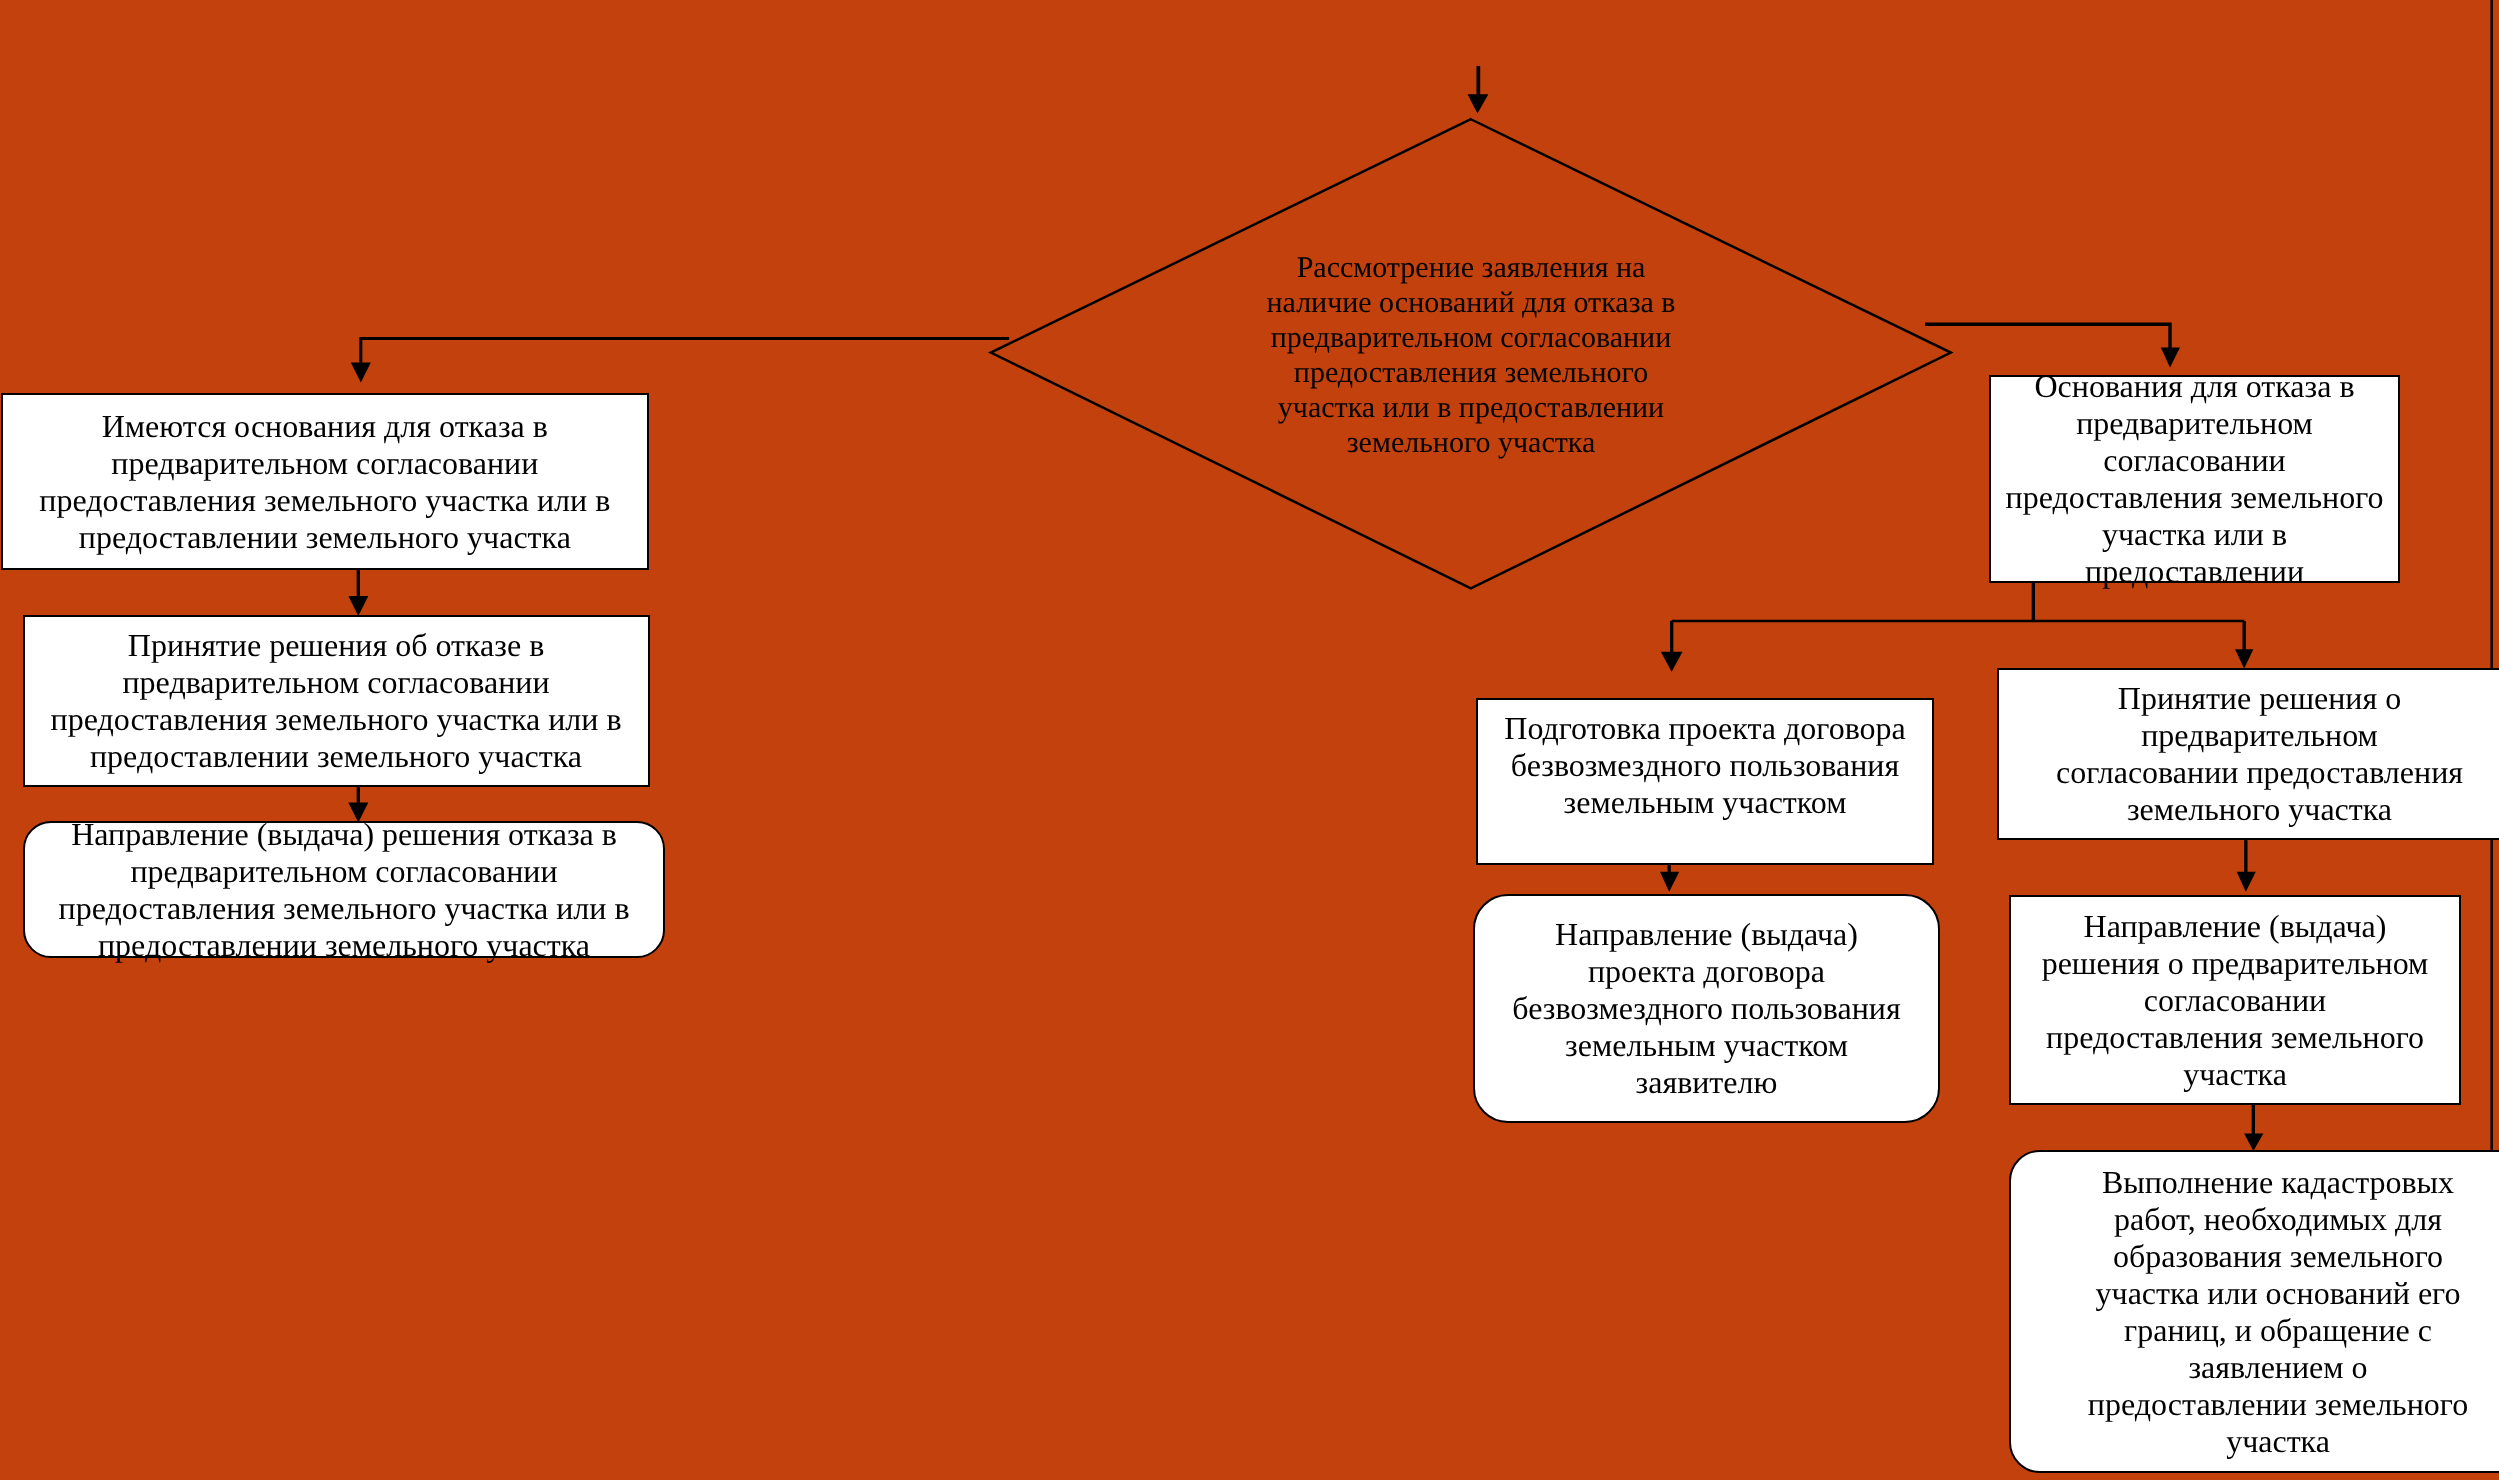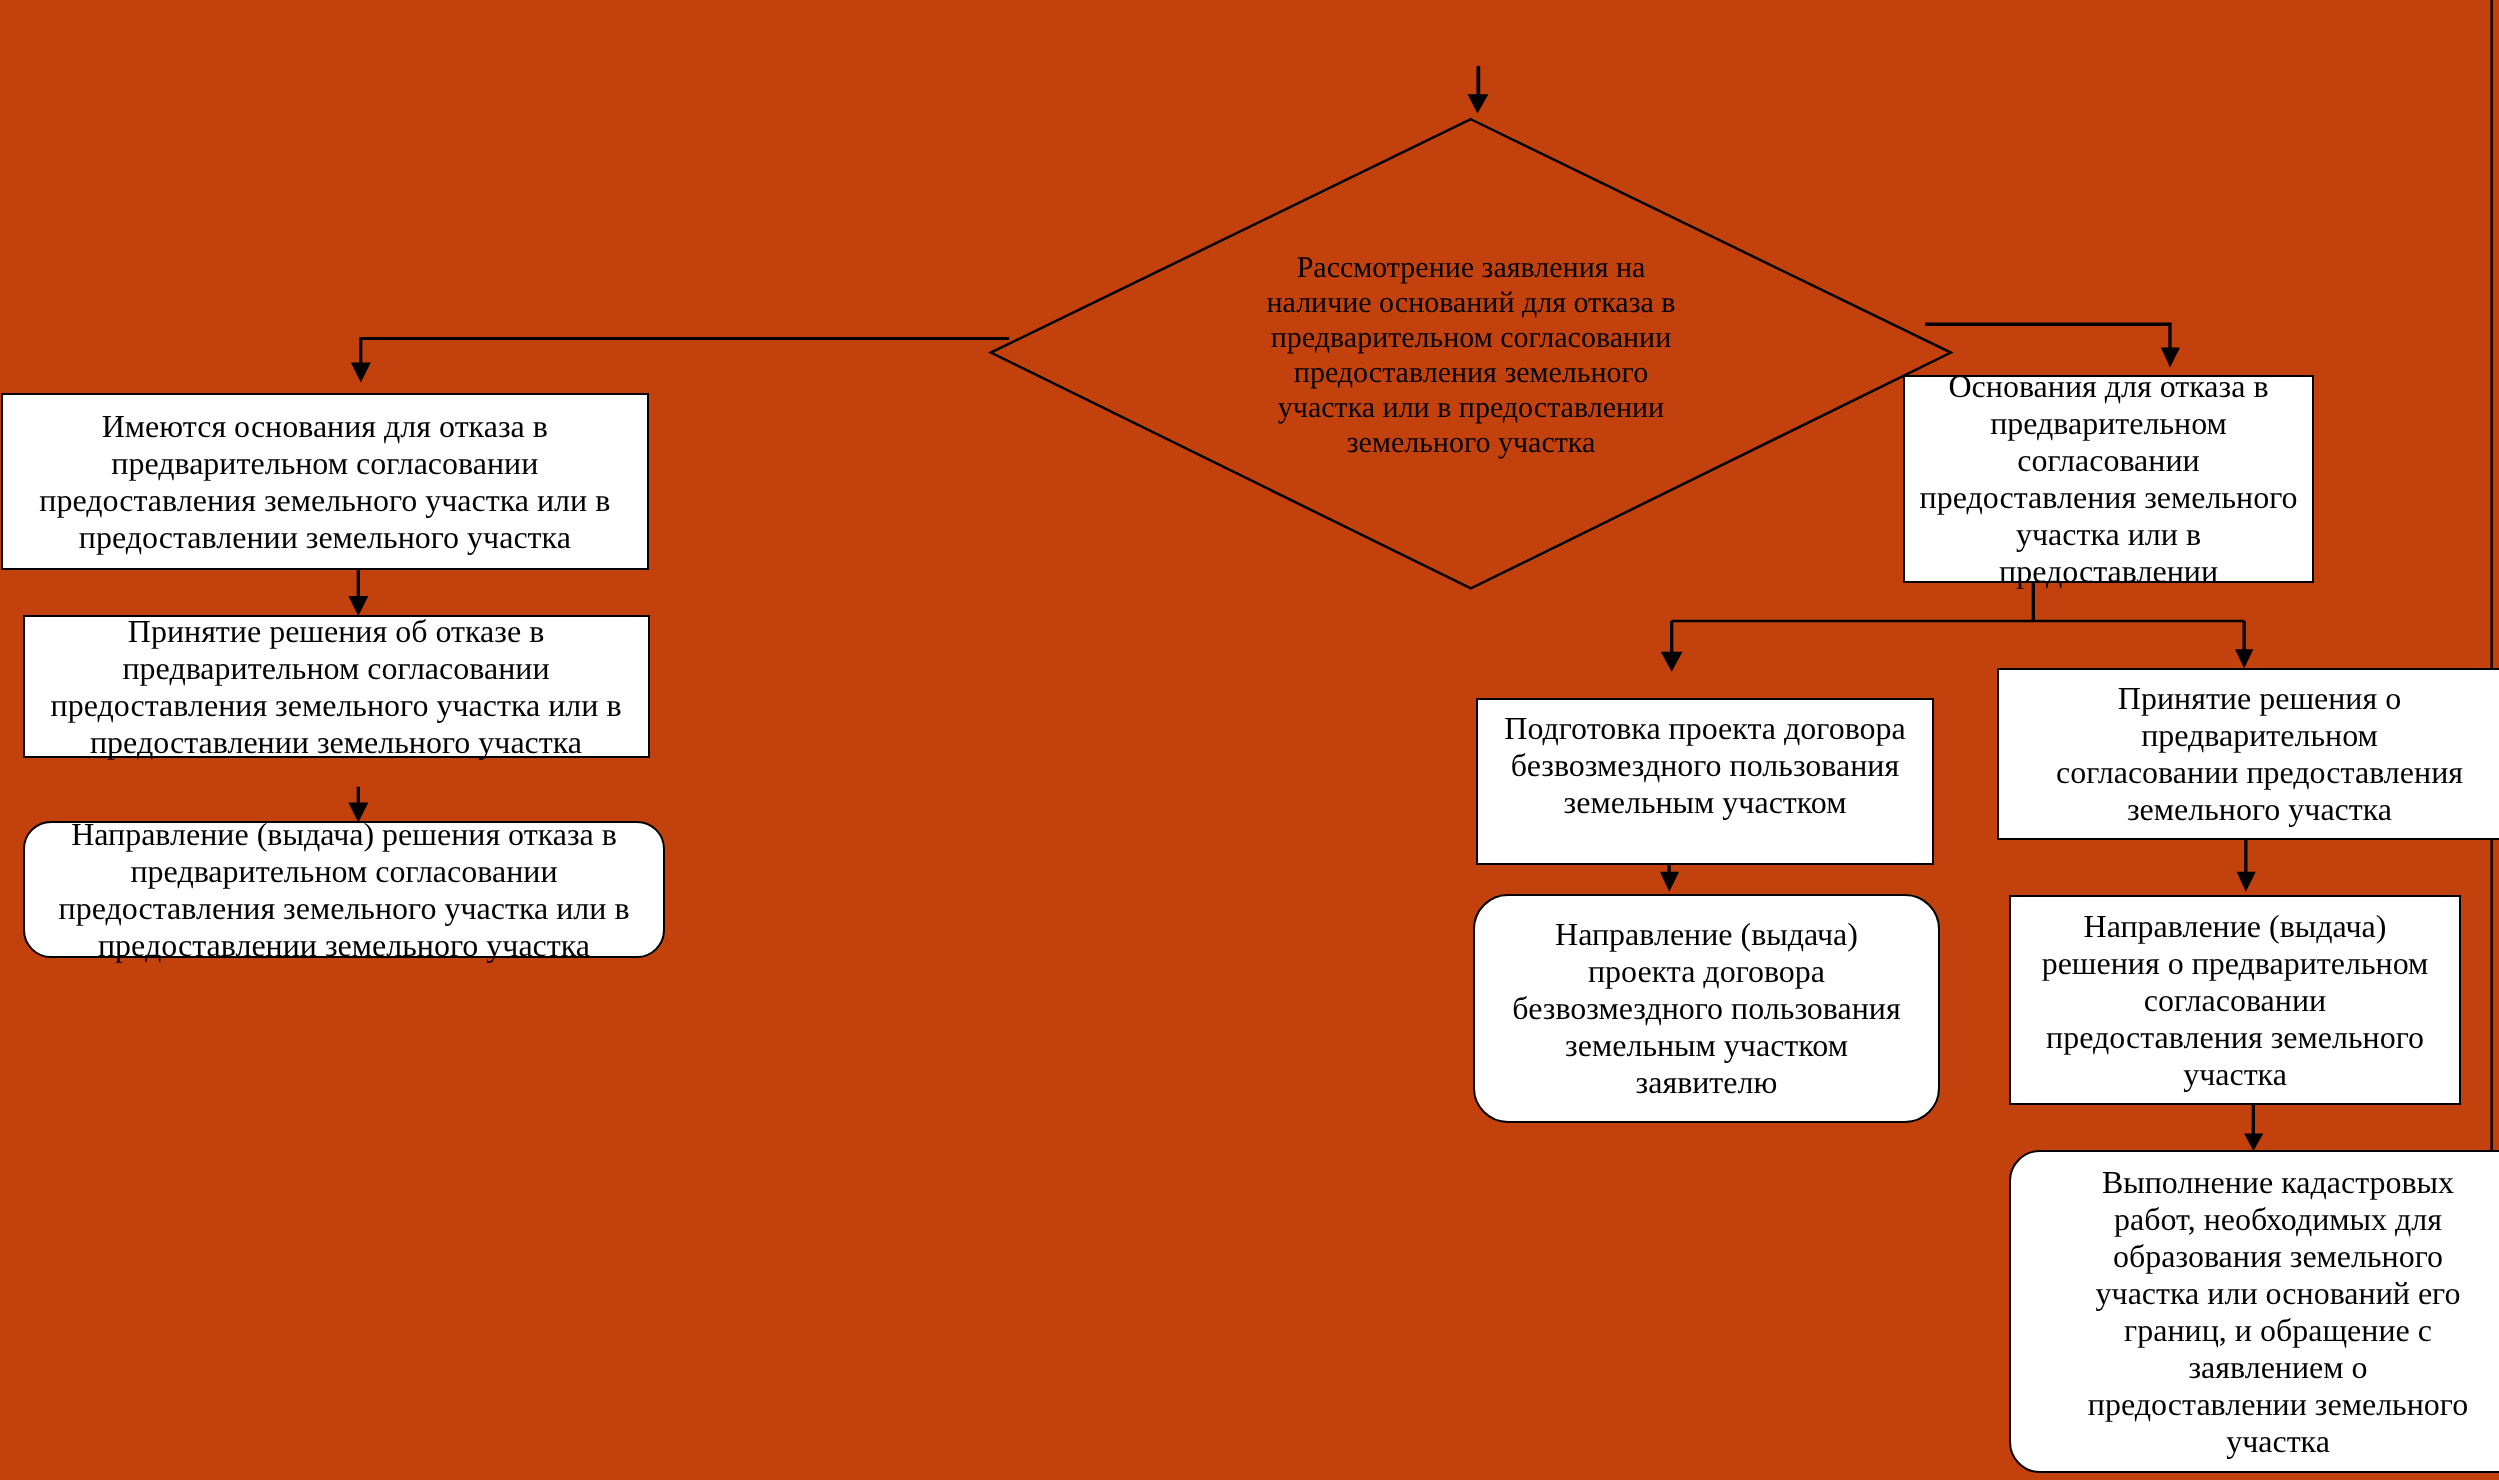--- a/index.html
+++ b/index.html
@@ -64,33 +64,33 @@
   <div class="nodetext" style="position:absolute;left:1167px;top:250px;width:608px;text-align:center;font-size:30px;line-height:35px;">
     <span>Рассмотрение заявления на</span><br><span>наличие оснований для отказа в</span><br><span>предварительном согласовании</span><br><span>предоставления земельного</span><br><span>участка или в предоставлении</span><br><span>земельного участка</span>
   </div>
 
   <div class="node" style="left:0.8px;top:393px;width:648px;height:177px;">
     <div class="txt">
       <span>Имеются основания для отказа в</span><br><span>предварительном согласовании</span><br><span>предоставления земельного участка или в</span><br><span>предоставлении земельного участка</span>
     </div>
   </div>
 
-  <div class="node" style="left:22.5px;top:615px;width:627px;height:143px;font-family:Liberation Serif, serif;">
+  <div class="node" style="left:22.5px;top:615px;width:627px;height:172px;font-family:Liberation Serif, serif;">
     <div class="txt">
       <span>Принятие решения об отказе в</span><br><span>предварительном согласовании</span><br><span>предоставления земельного участка или в</span><br><span>предоставлении земельного участка</span>
     </div>
   </div>
 
   <div class="node rounded" style="left:23px;top:821px;width:642px;height:137px;">
     <div class="txt">
       <span>Направление (выдача) решения отказа в</span><br><span>предварительном согласовании</span><br><span>предоставления земельного участка или в</span><br><span>предоставлении земельного участка</span>
     </div>
   </div>
 
-  <div class="node" style="left:1903px;top:375px;width:411px;height:208px;">
+  <div class="node" style="left:1989px;top:375px;width:411px;height:208px;">
     <div class="txt">
       <span>Основания для отказа в</span><br><span>предварительном согласовании</span><br><span>предоставления земельного</span><br><span>участка или в предоставлении</span><br>
     </div>
   </div>
 
   <div class="node top-align" style="left:1476px;top:673px;width:458px;height:167px;margin-top:25px;">
     <div class="txt">
       <span>Подготовка проекта договора</span><br><span>безвозмездного пользования</span><br><span>земельным участком</span>
     </div>
   </div>

